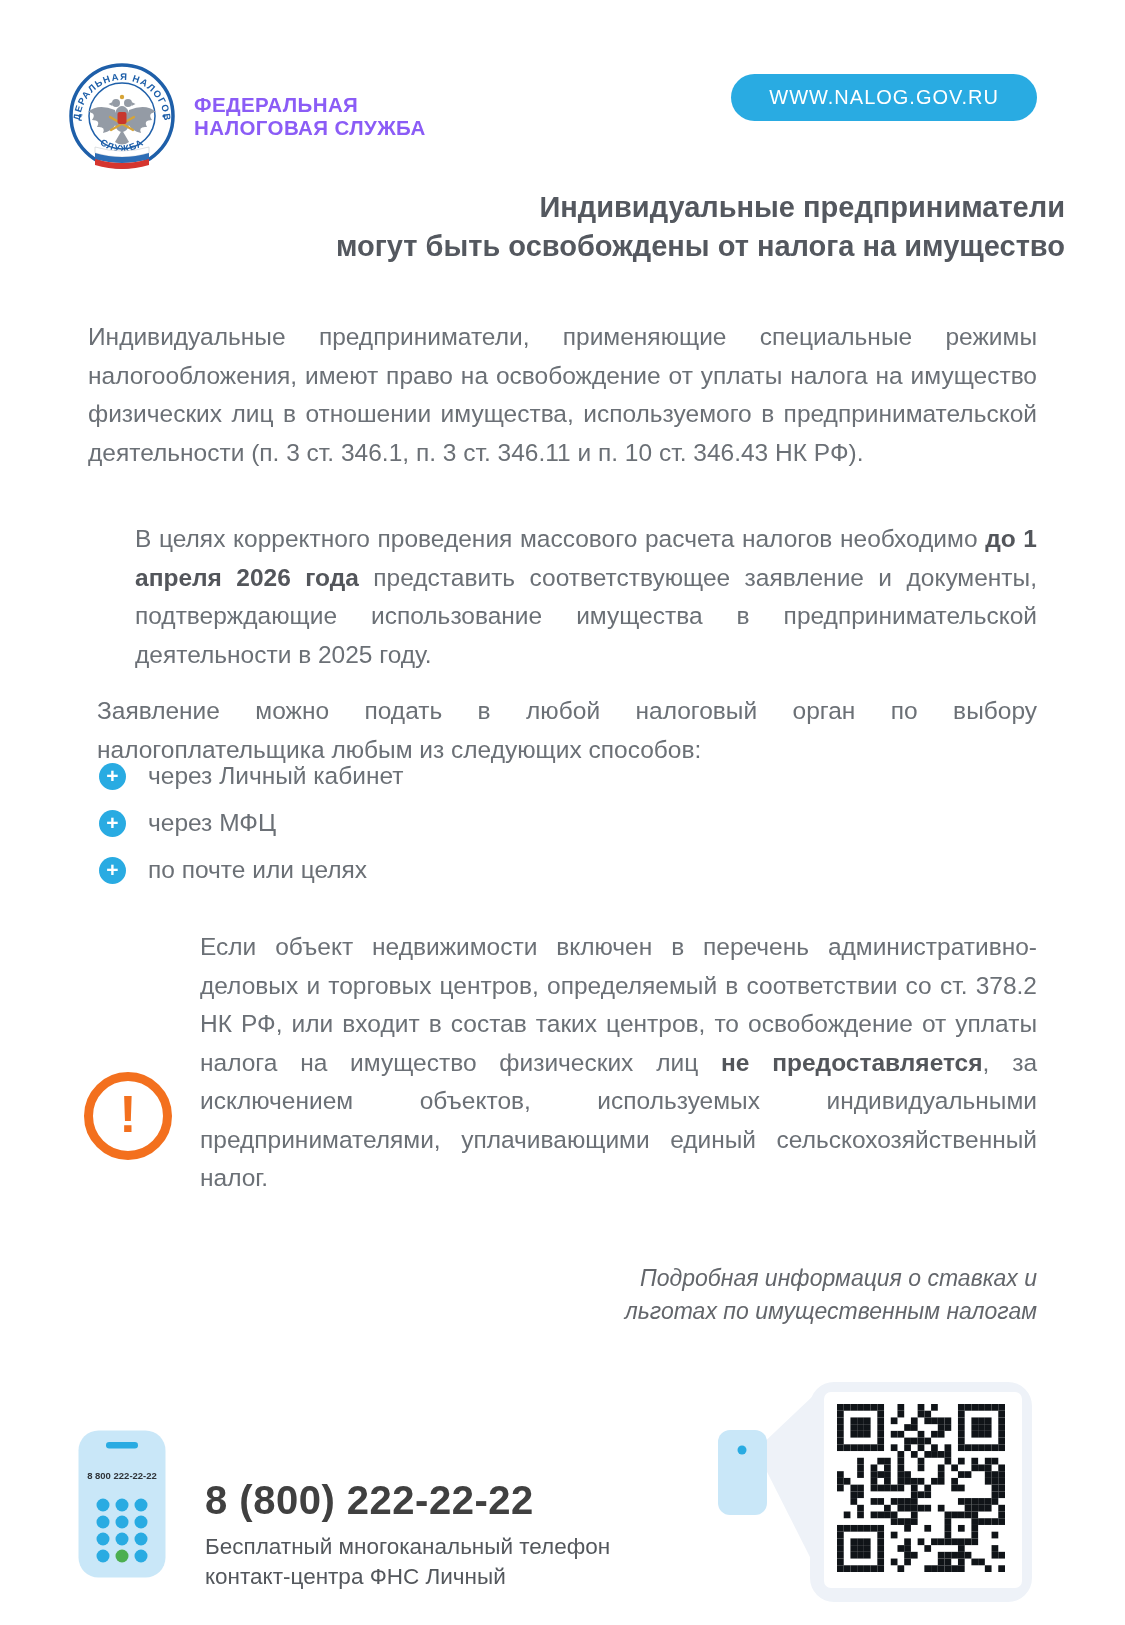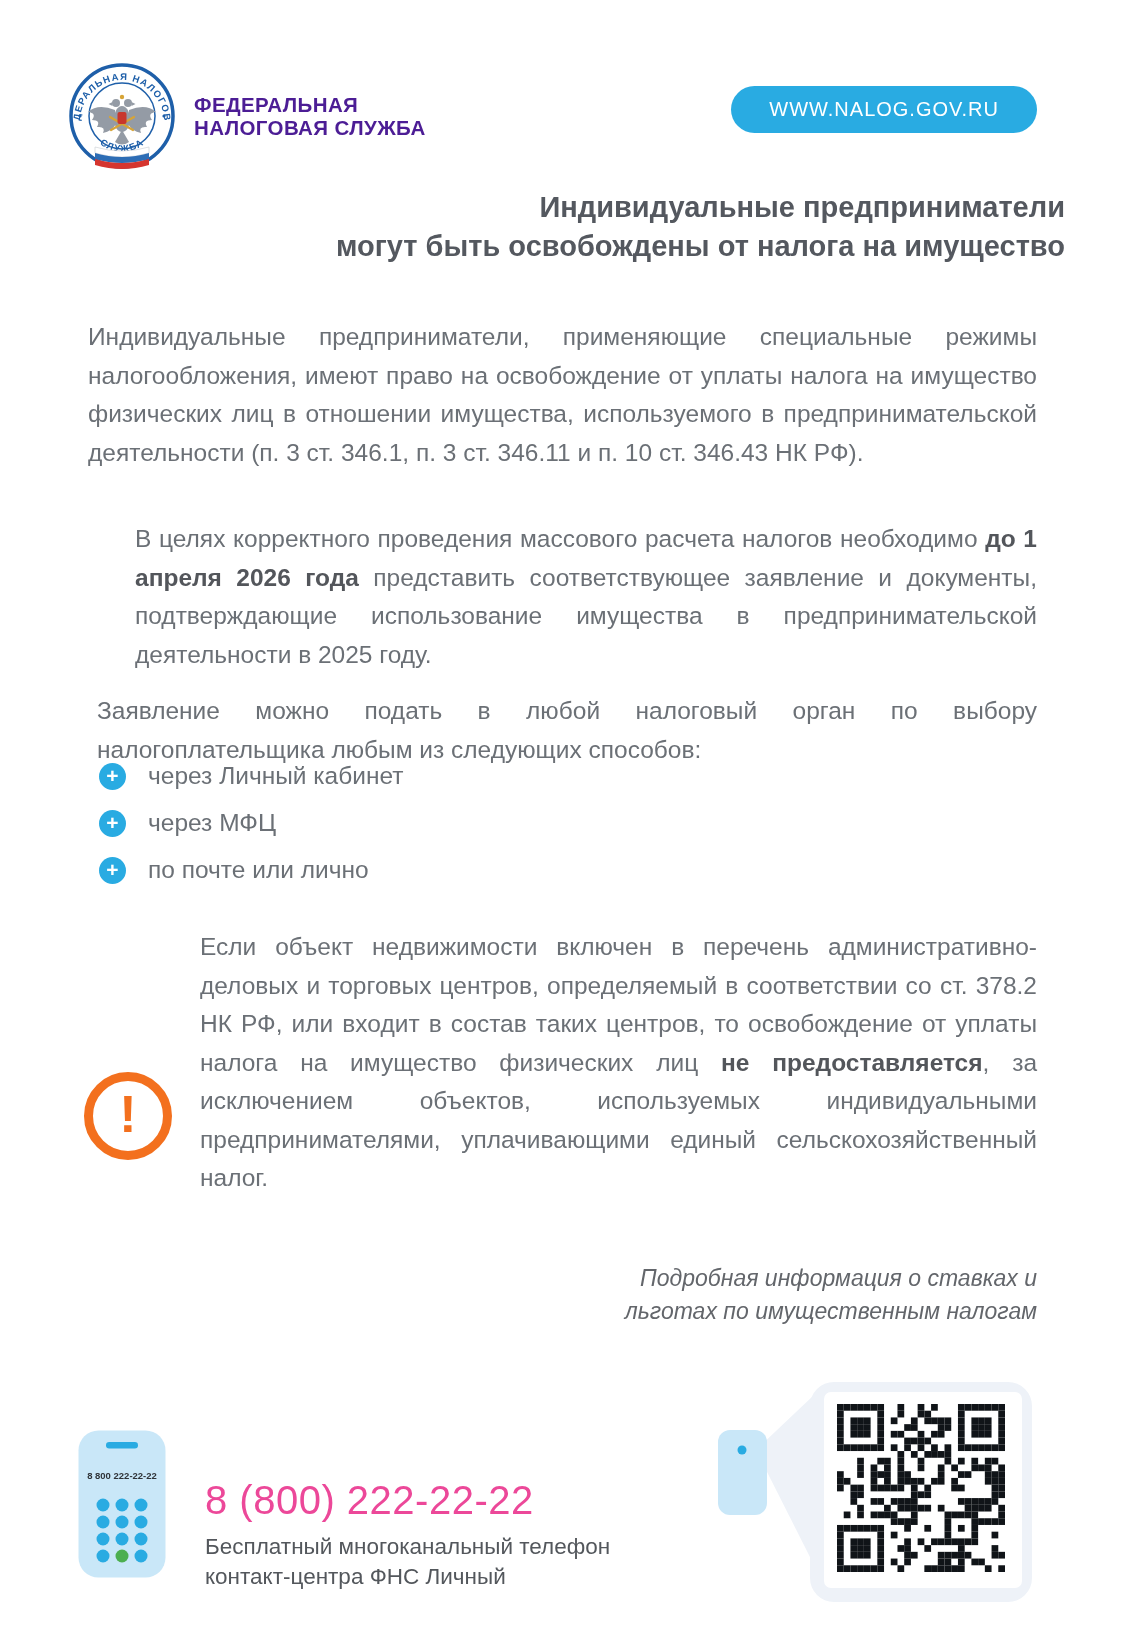--- a/index.html
+++ b/index.html
@@ -21,23 +21,23 @@
     margin:0 auto;
     background:#ffffff;
     overflow:hidden;
     font-family:"Liberation Sans","DejaVu Sans",sans-serif;
     color:var(--text-gray,#6B7076);
   }
   
   .header{position:absolute;top:62px;left:68px;right:88px;display:flex;justify-content:space-between;align-items:flex-start;}
   .brand{display:flex;align-items:center;}
   .logo-svg{width:108px;height:108px;flex-shrink:0;}
-  .org-name{margin-left:18px;font-weight:bold;font-size:20.5px;line-height:23px;color:#4c1d95;letter-spacing:.4px;}
+  .org-name{margin-left:18px;font-weight:bold;font-size:20.5px;line-height:23px;color:#8b5cf6;letter-spacing:.4px;}
   .site-pill{
-    margin-top:24px;
+    margin-top:12px;
     background:var(--accent-blue,#29ABE2);
     color:#fff;border-radius:26px;
     padding:12px 38px;
     font-size:20px;letter-spacing:1px;
     cursor:pointer;
   }
   
   .title{position:absolute;top:188px;left:60px;right:60px;text-align:right;
     font-size:29px;line-height:39px;font-weight:bold;color:var(--title-gray,#54585F);}
   .title span{display:block;}
@@ -66,21 +66,21 @@
   .warn-icon .excl{font-size:52px;font-weight:bold;color:var(--warning-orange,#F3701E);line-height:1;padding-bottom:4px;}
   .warn-text{position:absolute;top:928px;left:172px;right:88px;margin-left:28px;}
   
   .note{position:absolute;top:1262px;right:88px;left:400px;text-align:right;
     font-style:italic;font-size:23px;line-height:33px;color:#63666B;}
   .note span{display:block;}
   .qr-assembly{position:absolute;left:706px;top:1375px;width:330px;height:235px;}
   
   .phone-icon-svg{position:absolute;left:78px;top:1430px;width:88px;height:148px;}
   .phone-block{position:absolute;left:205px;top:1478px;}
-  .phone-number{font-size:40px;font-weight:400;color:#ec4899;letter-spacing:.5px;}
+  .phone-number{font-size:40px;font-weight:700;color:#404040;letter-spacing:.5px;}
   .phone-caption{margin-top:9px;font-size:22.5px;line-height:30px;color:#53575C;}
   .phone-caption span{display:block;}
 </style>
 </head>
 <body>
 
 <div class="page">
 
   <div class="header">
     <div class="brand">
@@ -147,21 +147,21 @@
     <li>
       <span class="plus-icon">+</span>
       <span>через Личный кабинет</span>
     </li>
     <li>
       <span class="plus-icon">+</span>
       <span>через МФЦ</span>
     </li>
     <li>
       <span class="plus-icon">+</span>
-      <span>по почте или лично</span>
+      <span>по почте или целях</span>
     </li>
   </ul>
 
   <div class="warn-icon">
     <span class="excl">!</span>
   </div>
   <p class="body warn-text"><span>Если объект недвижимости включен в перечень административно-деловых и торговых центров, определяемый в соответствии со ст. 378.2 НК РФ, или входит в состав таких центров, то освобождение от уплаты налога на имущество физических лиц </span><b>не предоставляется</b><span>, за исключением объектов, используемых индивидуальными предпринимателями, уплачивающими единый сельскохозяйственный налог.</span></p>
 
   <p class="note">
     <span>Подробная информация о ставках и</span>

